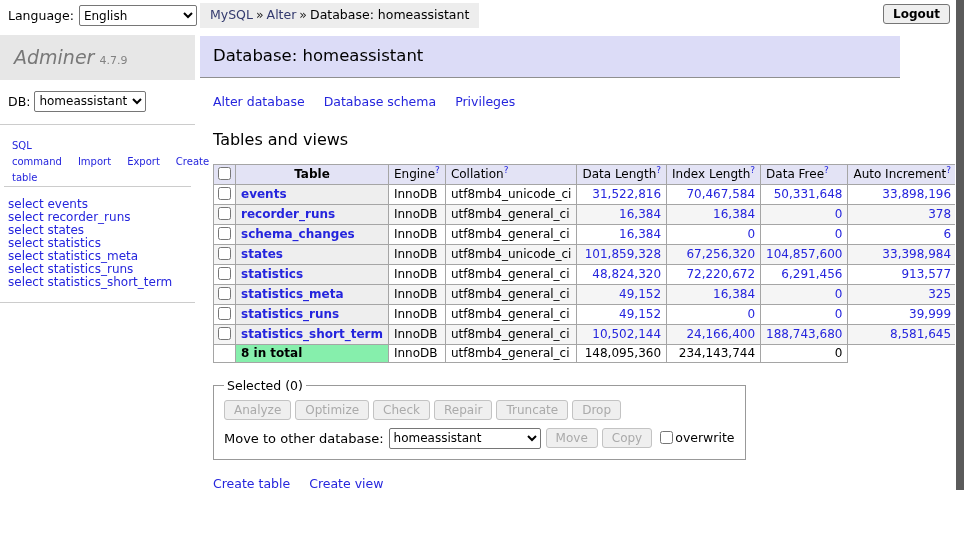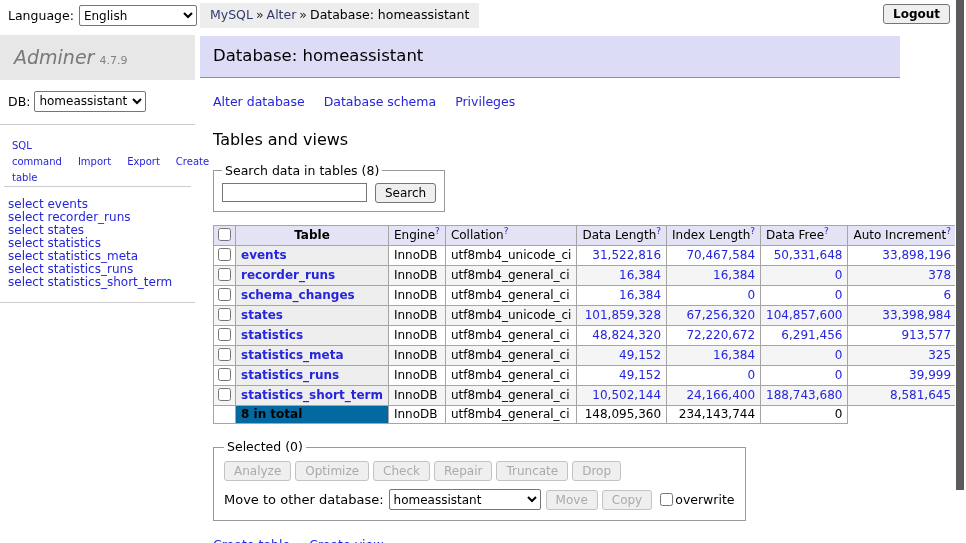--- a/index.html
+++ b/index.html
@@ -76,21 +76,21 @@
   .db-table sup.help { font-size:9px; line-height:0; }
   .db-table sup.help a { color:#2525dd; }
   .db-table .check-cell { text-align:center; padding:1px 3px; width:20px; }
   .db-table input[type=checkbox] { margin:1px; }
   .db-table tbody th.name-cell { background:#eee; text-align:left; white-space:nowrap; }
   .db-table tbody th.name-cell a { font-weight:bold; }
   .db-table tbody tr:nth-child(even) td { background:#f5f5f5; }
   .db-table td.num { text-align:right; white-space:nowrap; }
   .db-table td.num a { color:#2525dd; }
   .db-table td.txt { white-space:nowrap; }
-  .db-table tfoot th { background:#0369a1; text-align:left; font-weight:bold; white-space:nowrap; }
+  .db-table tfoot th { background:#86efac; text-align:left; font-weight:bold; white-space:nowrap; }
   .db-table tfoot td.num { color:#000; }
   .db-table col.c-check{width:21px} .db-table col.c-name{width:118px}
   .db-table col.c-engine{width:44px} .db-table col.c-coll{width:97px}
   .db-table col.c-dlen{width:70px} .db-table col.c-ilen{width:73px}
   .db-table col.c-free{width:62px} .db-table col.c-auto{width:77px}
   .db-table col.c-rows{width:60px}
 
   
   .selected-fieldset { margin-top:15px; padding:6px 10px 10px; }
   .selected-fieldset .btn-row button { margin-right:4px; }
@@ -134,25 +134,20 @@
     <a>MySQL</a><span class="sep">»</span><a>Alter</a><span class="sep">»</span><span>Database: homeassistant</span>
   </div>
   <button id="logout-btn">Logout</button>
 
   <h2 class="page-title">Database: homeassistant</h2>
 
   <p class="page-links" id="db-links"><a>Alter database</a><a>Database schema</a><a>Privileges</a></p>
 
   <h3>Tables and views</h3>
 
-  <fieldset class="search-fieldset">
-    <legend>Search data in tables (8)</legend>
-    <input type="text" id="search-input" value="" style="">
-    <button>Search</button>
-  </fieldset>
 
   <table class="db-table">
     <colgroup>
       <col class="c-check">
         <col class="c-name">
         <col class="c-engine">
         <col class="c-coll">
         <col class="c-dlen">
       <col class="c-ilen">
         <col class="c-free">

